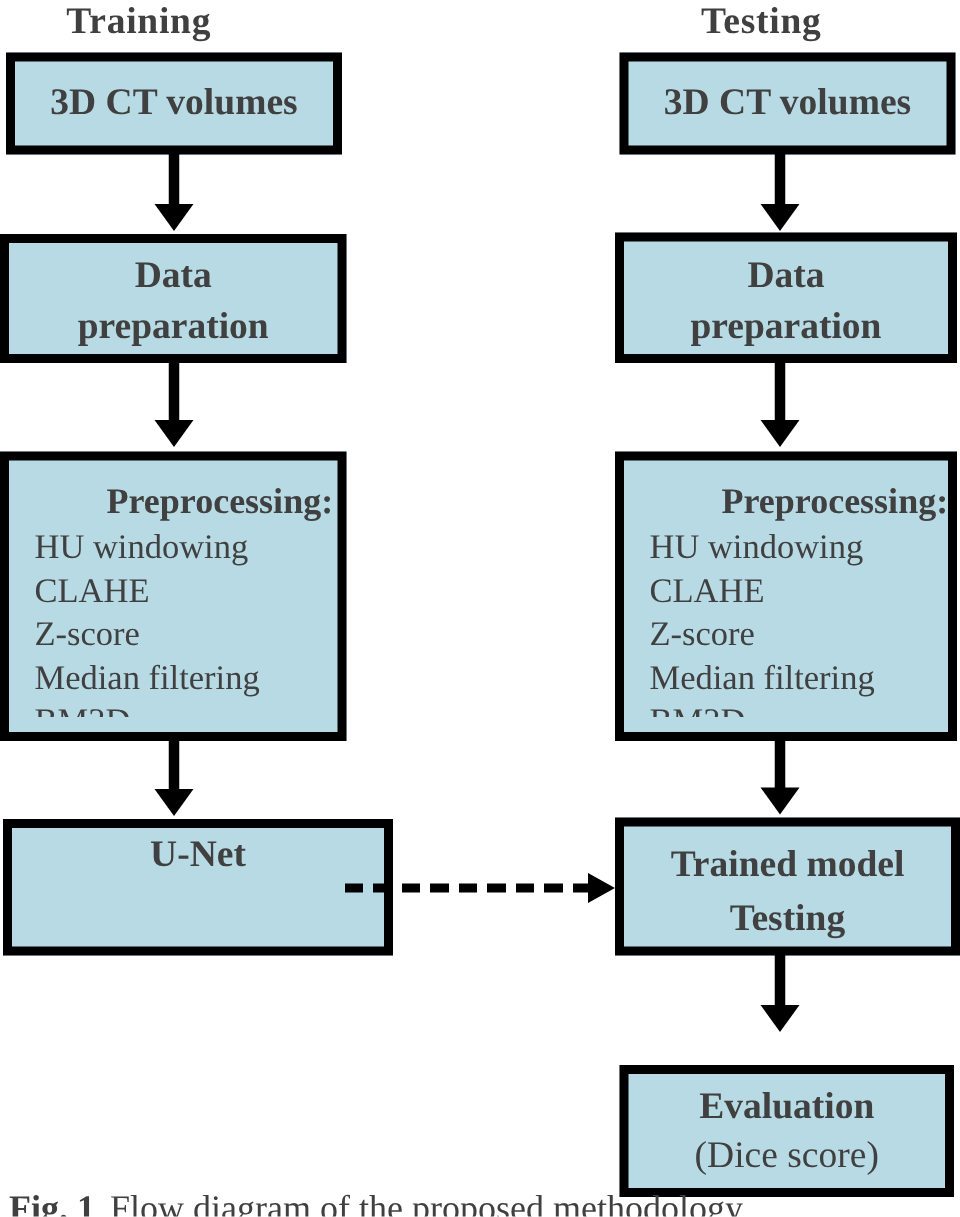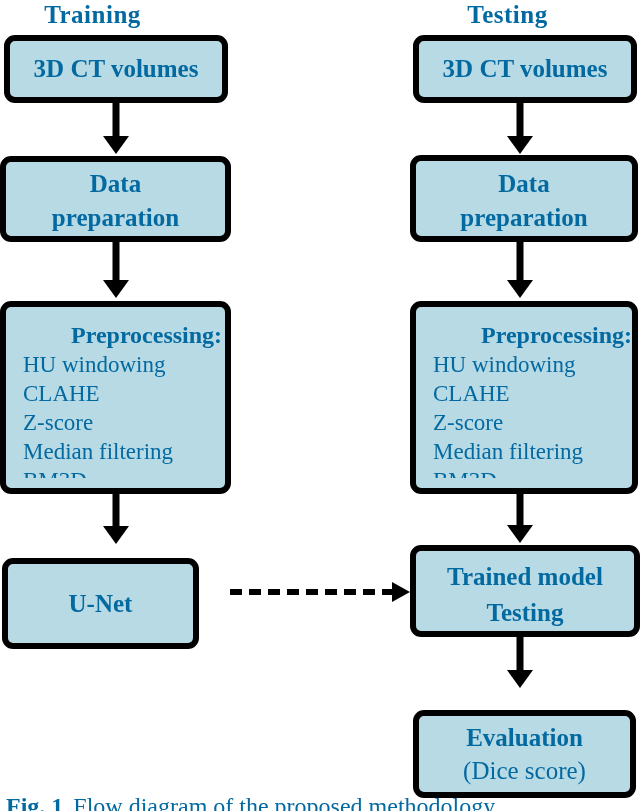--- a/index.html
+++ b/index.html
@@ -8,53 +8,53 @@
     --arrow: #000000;
   }
   * { margin: 0; padding: 0; box-sizing: border-box; }
   body { background: #ffffff; font-family: "Liberation Serif", "DejaVu Serif", serif; }
   .canvas {
     position: relative;
     width: 640px;
     height: 811px;
     background: #ffffff;
     overflow: hidden;
-    color: #0369a1;
+    color: #404040;
   }
   .col-heading {
     position: absolute;
     top: 1px;
     font-size: 25px;
     font-weight: bold;
     text-align: center;
     letter-spacing: 0.5px;
   }
   .heading-training { left: 0; width: 185px; }
   .heading-testing  { left: 420px; width: 175px; }
 
   .box {
     position: absolute;
     background: var(--box-fill);
     border: 6px solid var(--box-border);
-    border-radius: 11px;
+    border-radius: 0;
     display: flex;
     flex-direction: column;
     align-items: center;
     justify-content: center;
     text-align: center;
     font-weight: bold;
     font-size: 25px;
     line-height: 34px;
     overflow: hidden;
     font-family: Liberation Serif, serif;
   }
   .box-t1 { left: 4px;   top: 35px;  width: 224px; height: 68px; }
   .box-t2 { left: 0;     top: 156px; width: 231px; height: 86px; padding-top: 4px; }
   .box-t3 { left: 0;     top: 301px; width: 231px; height: 193px; }
-  .box-t4 { left: 2px;   top: 558px; width: 197px; height: 91px; line-height: 36px; }
+  .box-t4 { left: 2px;   top: 546px; width: 260px; height: 91px; line-height: 36px; justify-content: space-between; }
   .box-s1 { left: 413px; top: 35px;  width: 224px; height: 68px; }
   .box-s2 { left: 410px; top: 155px; width: 228px; height: 87px; padding-top: 4px; }
   .box-s3 { left: 410px; top: 301px; width: 228px; height: 193px; }
   .box-s4 { left: 410px; top: 545px; width: 230px; height: 92px; line-height: 36px; justify-content: flex-end; }
   .box-s5 { left: 413px; top: 690px; width: 223px; height: 88px; line-height: 33px; margin-top: 20px; }
 
   .box-prep {
     align-items: flex-start;
     justify-content: flex-start;
     text-align: left;

